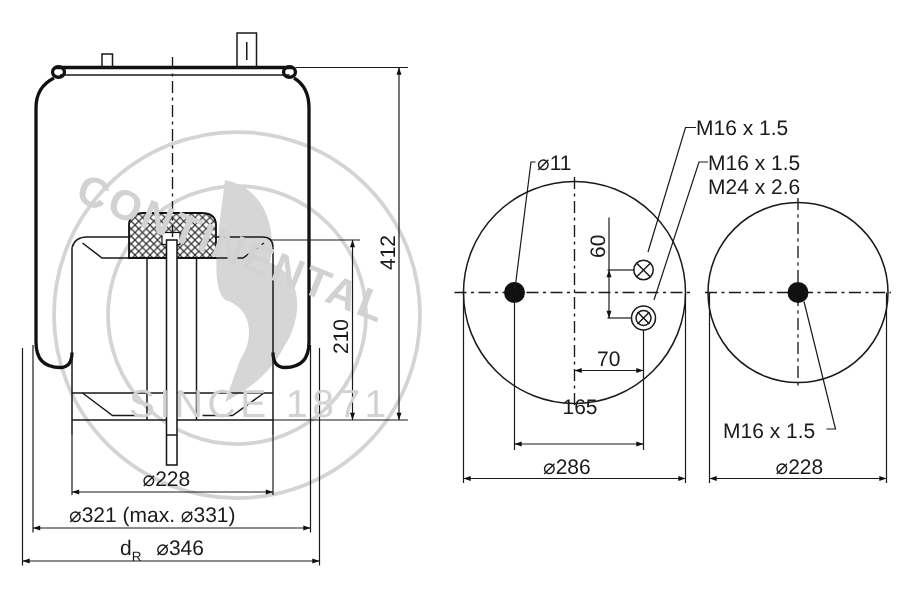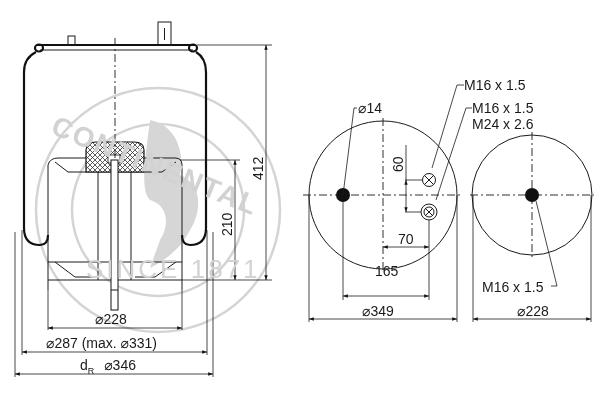--- a/index.html
+++ b/index.html
@@ -137,31 +137,31 @@
     <line x1="473" y1="319" x2="591" y2="319" class="dim" marker-start="url(#arr)" marker-end="url(#arr)"></line>
   </g>
 </svg>
 
 <div class="lbl" style="left:58px; top:112px; font-size:28px; font-weight:bold; color:#d2d2d2; letter-spacing:2px; transform:rotate(22deg); transform-origin:left top;">CONTINENTAL</div>
 <div class="lbl" style="left:86px; top:256px; font-size:26px; font-weight:normal; color:#d2d2d2; letter-spacing:3px;">SINCE 1871</div>
 
 <div class="lbl vert" style="left:251px; top:180px;">412</div>
 <div class="lbl vert" style="left:220px; top:236px;">210</div>
 <div class="lbl" style="left:95px; top:312px;">⌀228</div>
-<div class="lbl" style="left:46px; top:336px;">⌀287 (max. ⌀331)</div>
+<div class="lbl" style="left:46px; top:336px;">⌀321 (max. ⌀331)</div>
 <div class="lbl" style="left:80px; top:358px;">
   <span>d</span><sub style="font-size:9px;">R</sub>
   <span style="margin-left:6px;">⌀346</span>
 </div>
 
-<div class="lbl" style="left:358px; top:101px;">⌀14</div>
+<div class="lbl" style="left:358px; top:101px;">⌀11</div>
 <div class="lbl" style="left:464px; top:78px;">M16 x 1.5</div>
 <div class="lbl" style="left:472px; top:101px;">M16 x 1.5</div>
 <div class="lbl" style="left:472px; top:117px;">M24 x 2.6</div>
 <div class="lbl vert" style="left:391px; top:172px;">60</div>
 <div class="lbl" style="left:398px; top:232px;">70</div>
 <div class="lbl" style="left:375px; top:264px;">165</div>
-<div class="lbl" style="left:362px; top:304px;">⌀349</div>
+<div class="lbl" style="left:362px; top:304px;">⌀286</div>
 
 <div class="lbl" style="left:482px; top:280px;">M16 x 1.5</div>
 <div class="lbl" style="left:517px; top:304px;">⌀228</div>
 
 </div>
 
 </body></html>

